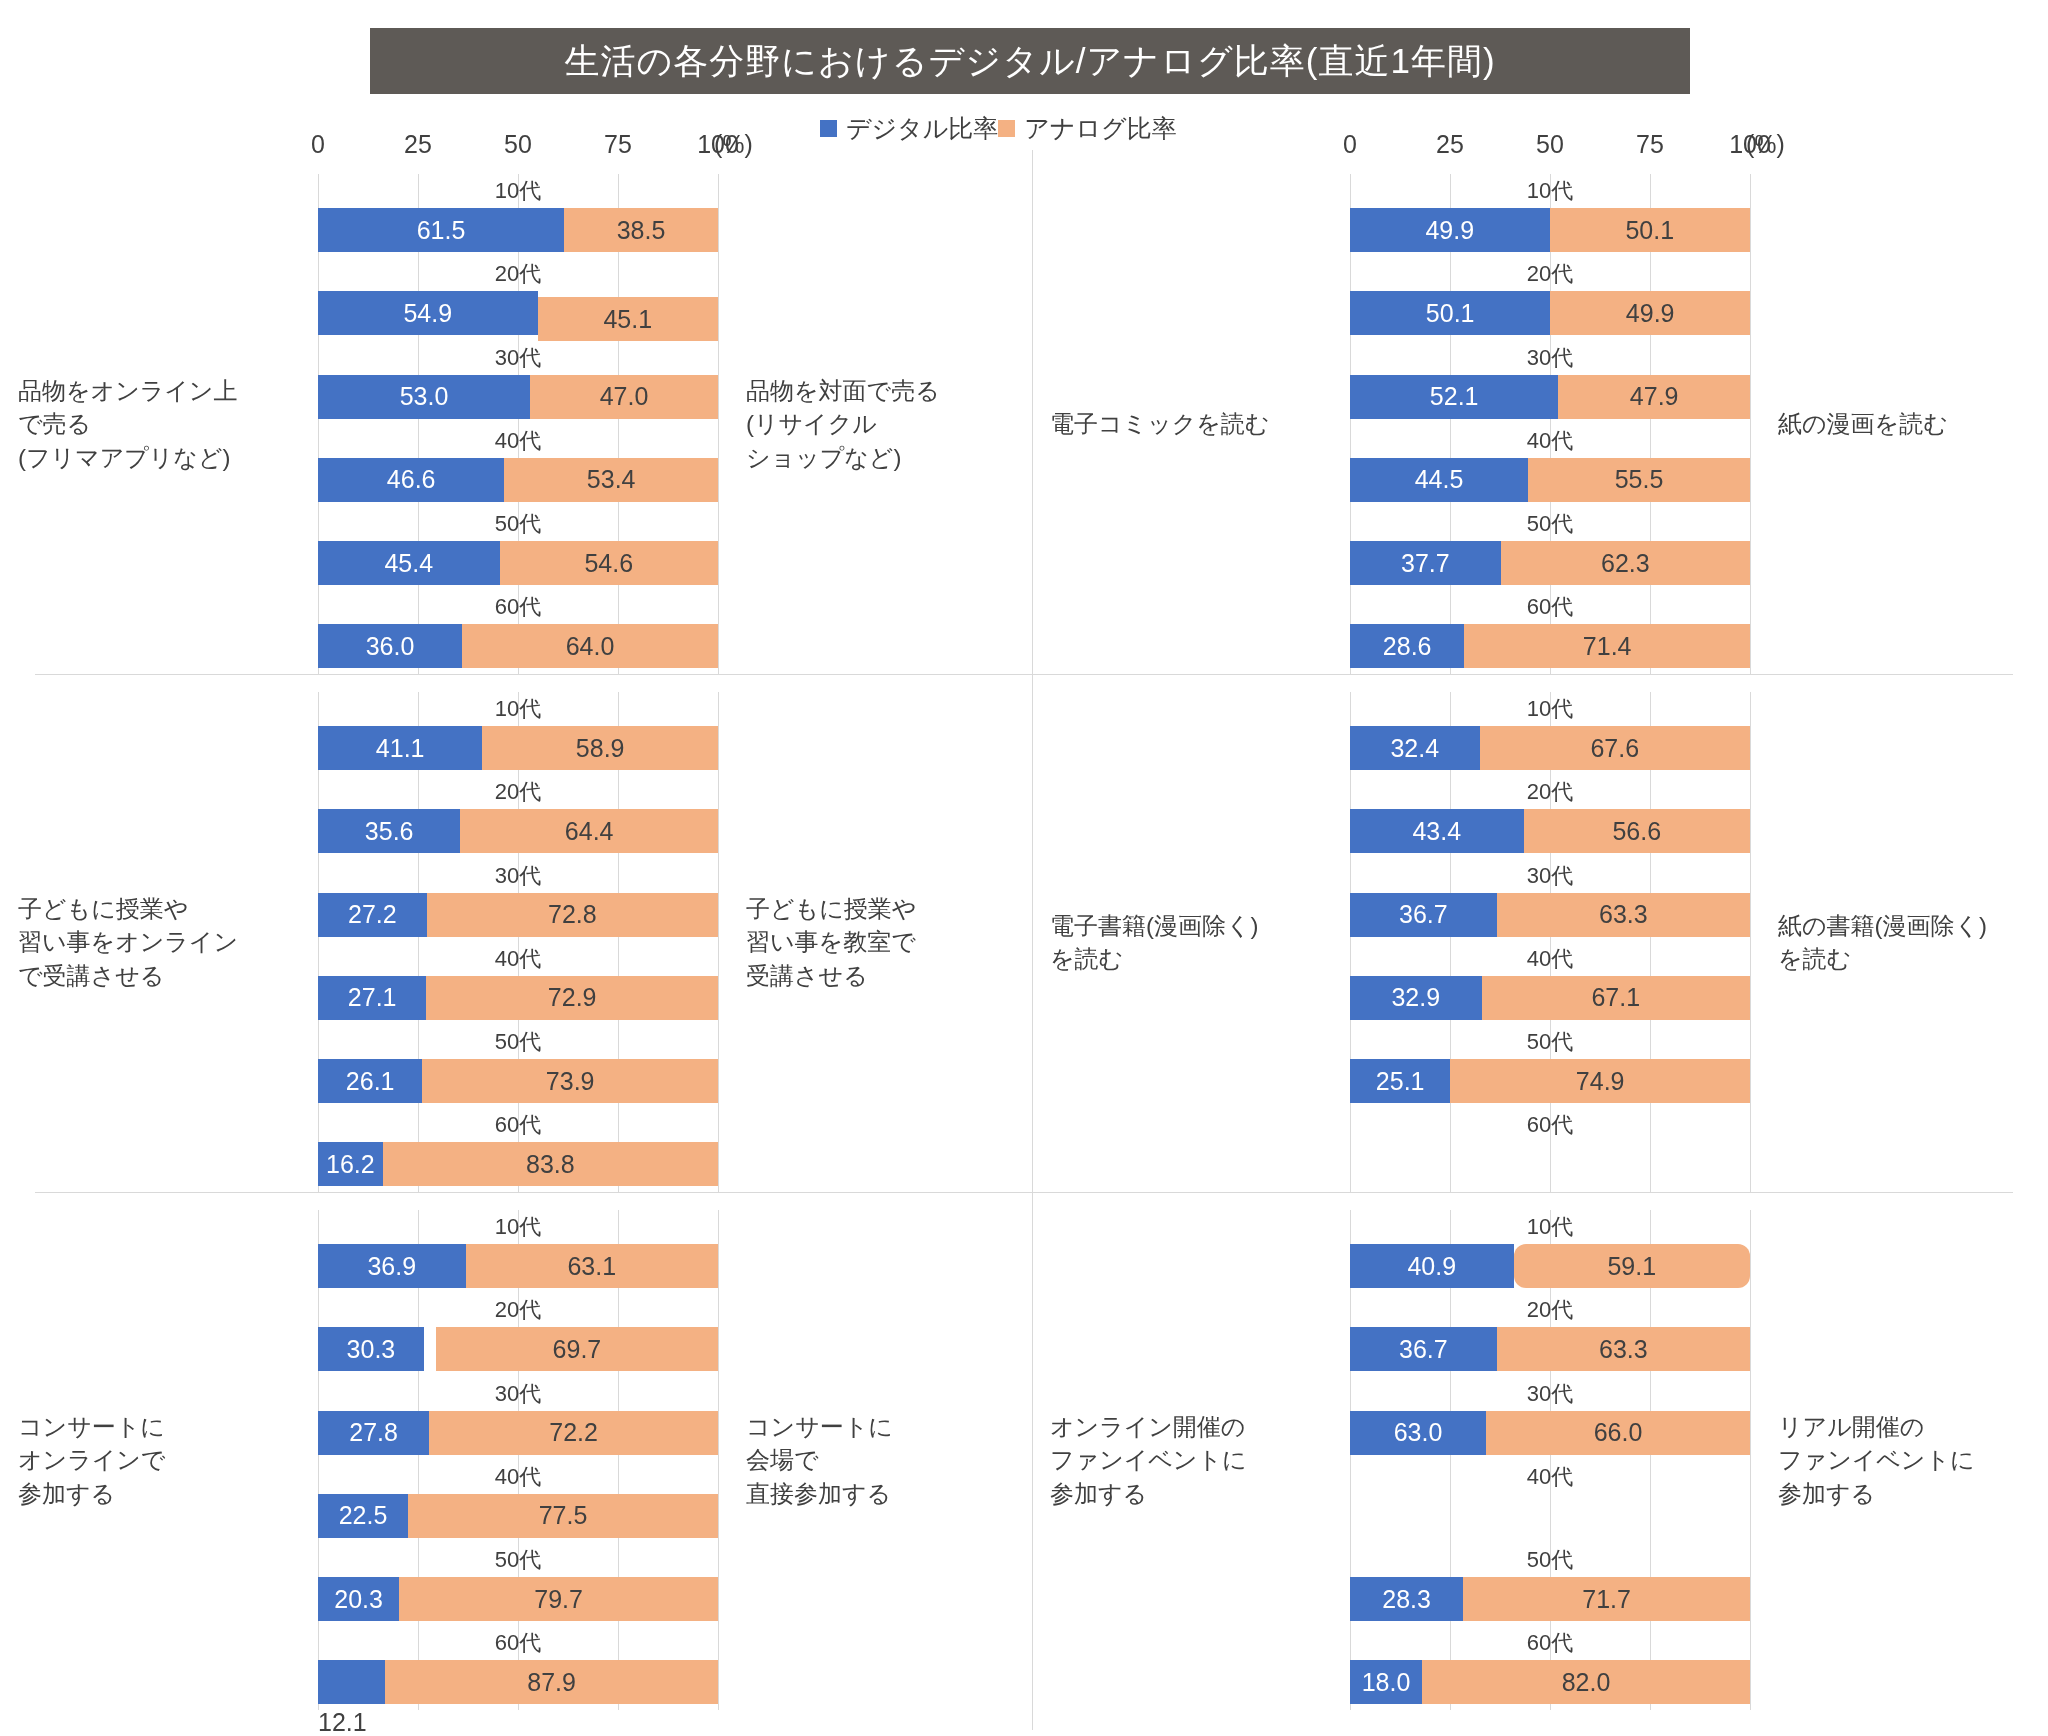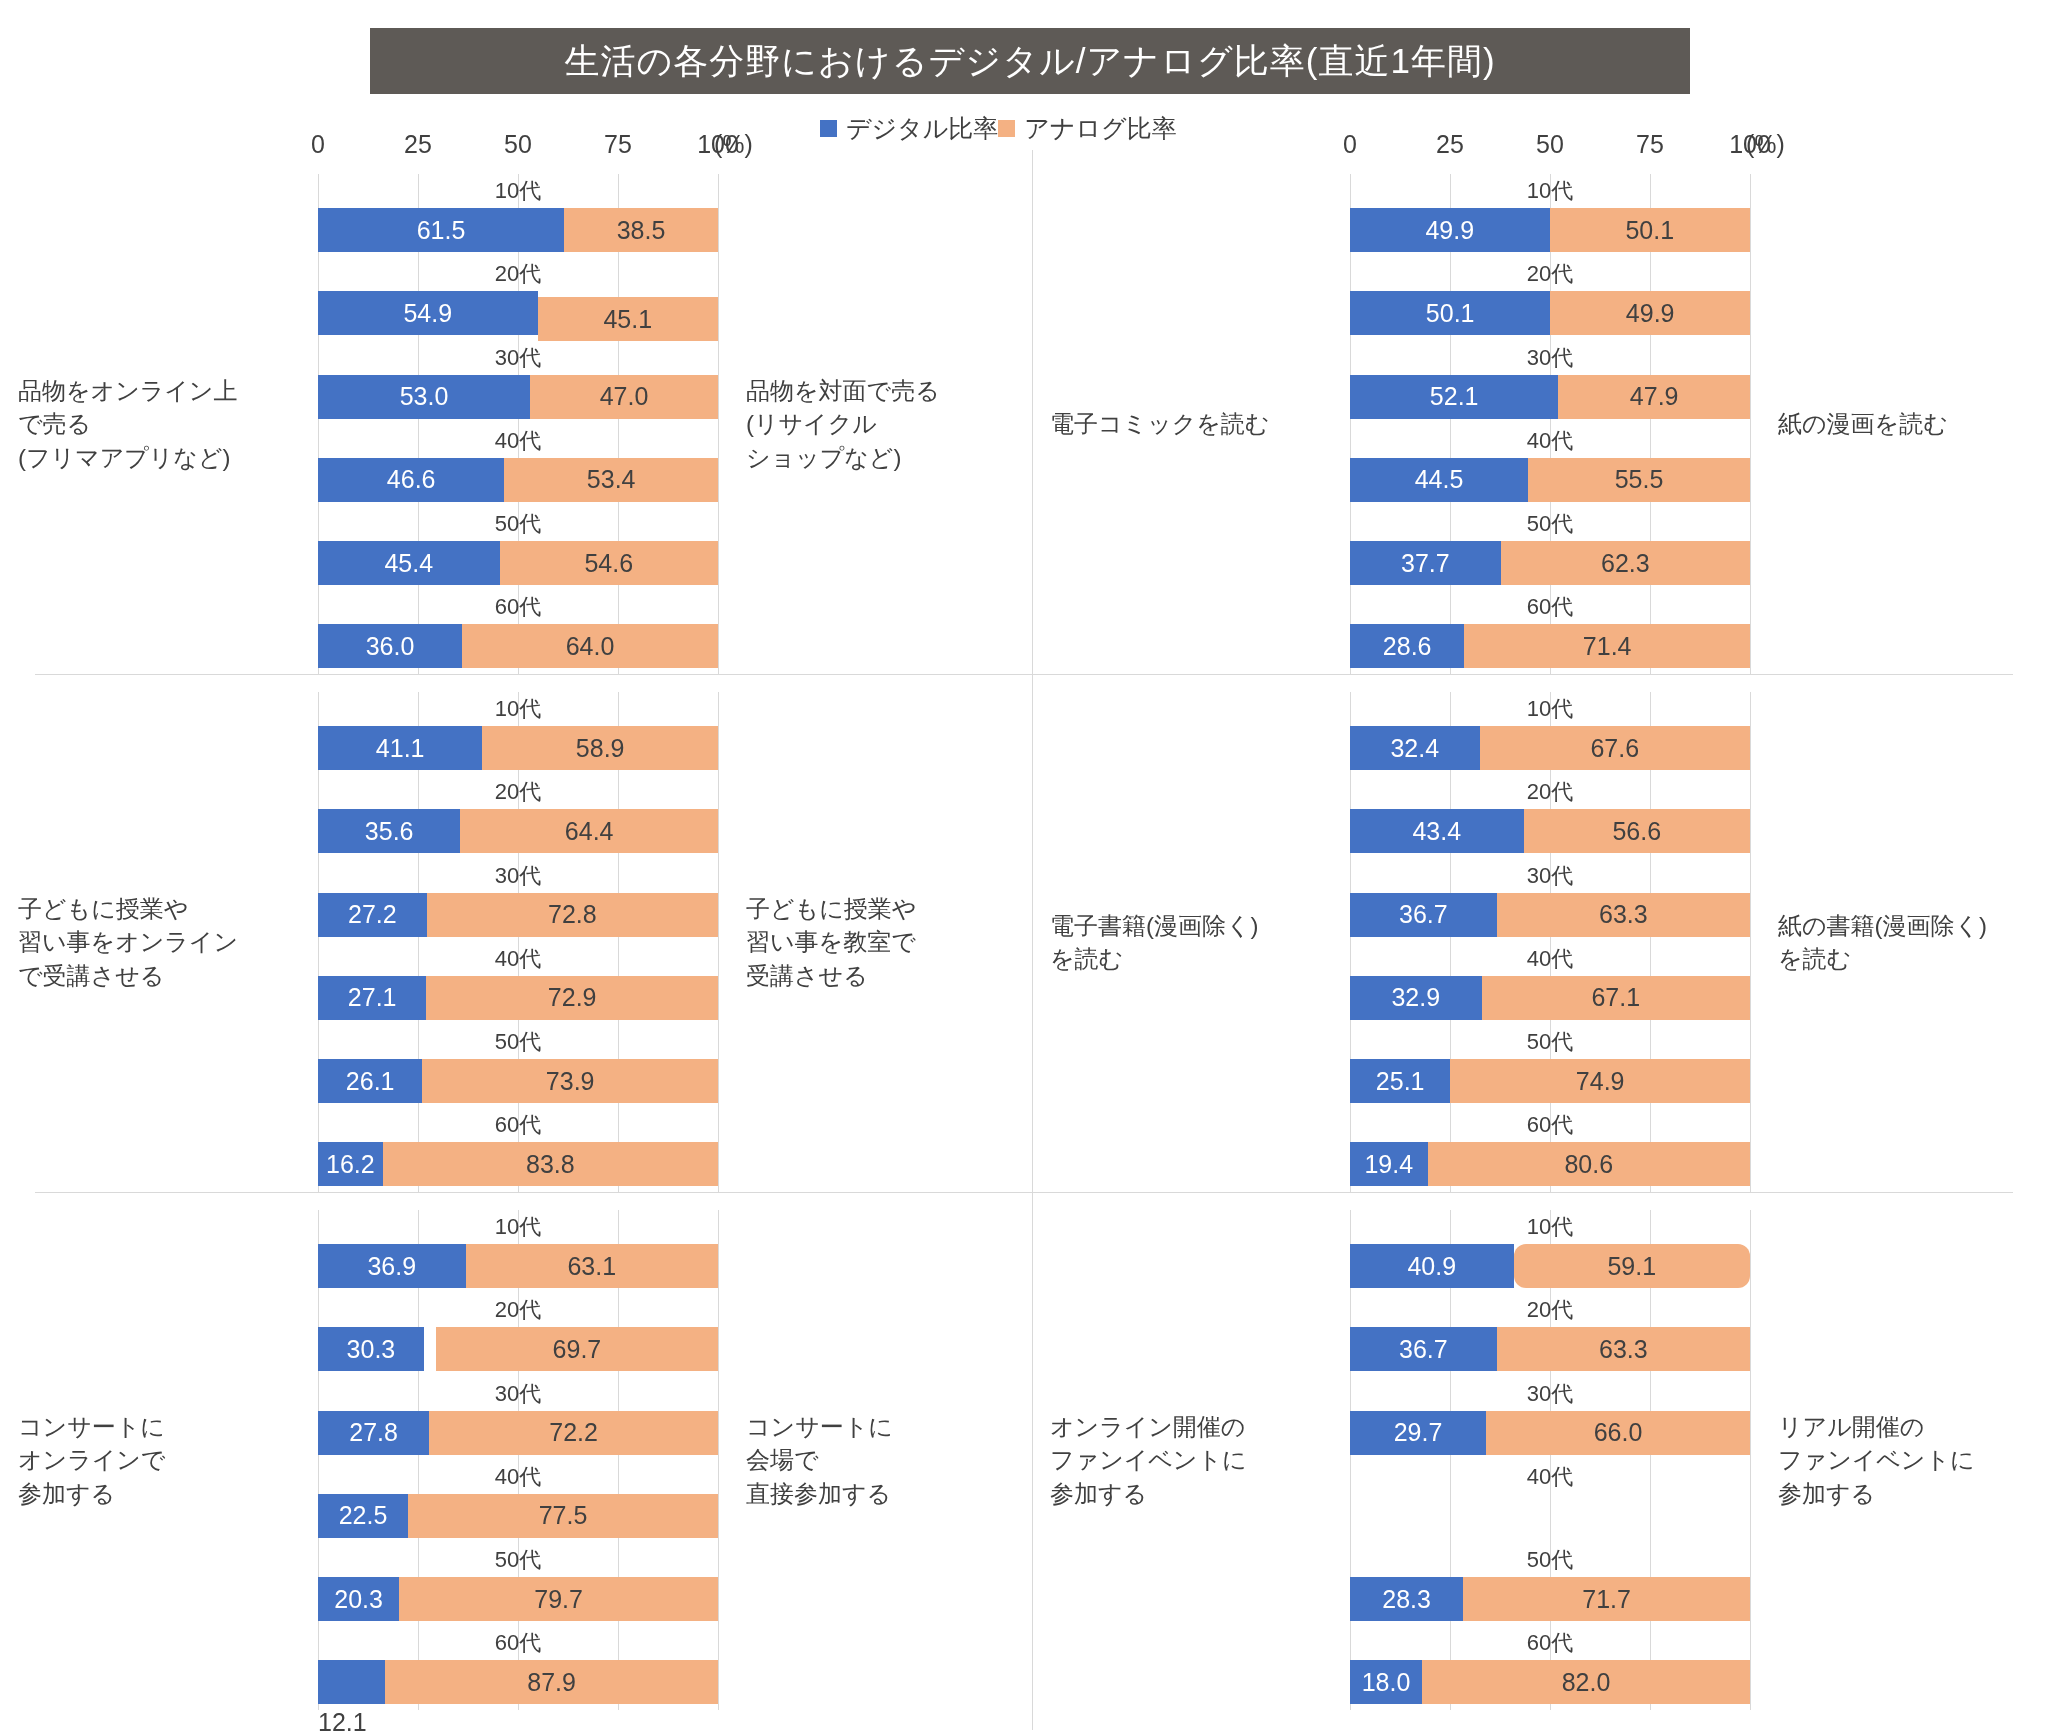--- a/index.html
+++ b/index.html
@@ -550,28 +550,20 @@
                     <div class="seg digital" style="width: 100.4px;">
                       <span>25.1</span>
                     </div>
                     <div class="seg analog" style="width: 299.6px;">
                       <span>74.9</span>
                     </div>
                   </div>
                 </div>
                 <div class="row">
                   <div class="agelbl">60代</div>
-                  <div class="bar">
-                    <div class="seg digital" style="width: 77.6px;">
-                      <span>19.4</span>
-                    </div>
-                    <div class="seg analog" style="width: 322.4px;">
-                      <span>80.6</span>
-                    </div>
-                  </div>
                 </div>
               </div>
             </div>
           </div>
           <div class="lbl right">紙の書籍(漫画除く)
 を読む</div>
         </div>
         <div class="panel" style="left: 18px; top: 1060px; width: 990px;">
           <div class="lbl left">コンサートに
 オンラインで
@@ -688,21 +680,21 @@
                     </div>
                     <div class="seg analog" style="width: 253.2px;">
                       <span>63.3</span>
                     </div>
                   </div>
                 </div>
                 <div class="row">
                   <div class="agelbl">30代</div>
                   <div class="bar">
                     <div class="seg digital" style="width: 136px;">
-                      <span>29.7</span>
+                      <span>63.0</span>
                     </div>
                     <div class="seg analog" style="width: 264px;">
                       <span>66.0</span>
                     </div>
                   </div>
                 </div>
                 <div class="row">
                   <div class="agelbl">40代</div>
                 </div>
                 <div class="row">

